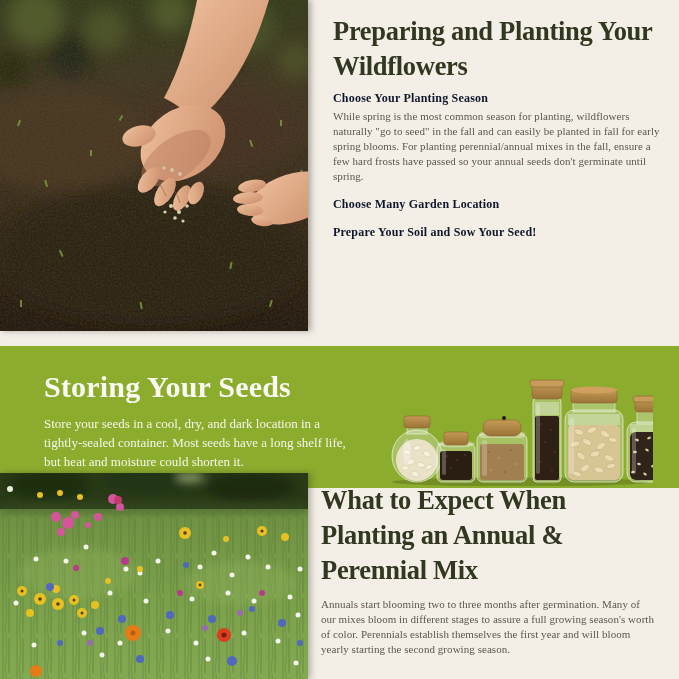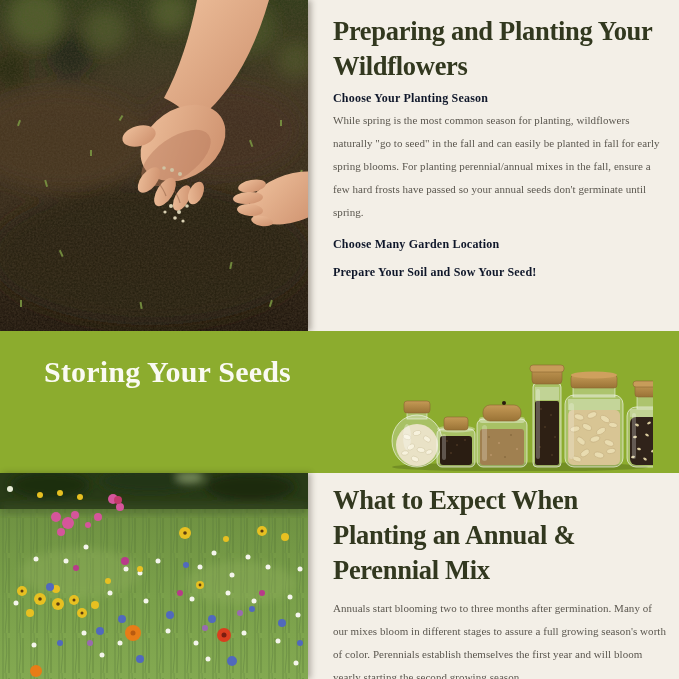--- a/index.html
+++ b/index.html
@@ -30,28 +30,28 @@
     margin-bottom: 7px;
   }
   .sub-title {
     font-size: 12px; font-weight: bold;
     letter-spacing: 0.2px;
     color: #0f172a;
     margin-top: 13px; margin-bottom: 3px;
     max-width: 338px;
   }
   .sub-body {
-    font-size: 11px; line-height: 23px;
+    font-size: 11px; line-height: 15px;
     letter-spacing: 0.05px;
     color: #5b574f;
     max-width: 338px;
   }
   
   .band {
-    position: absolute; left: 0; top: 331px;
+    position: absolute; left: 0; top: 346px;
     width: 679px; height: 142px;
     background: #8cac2e;
   }
   .band-heading {
     position: absolute; left: 44px; top: 24px;
     font-size: 30px; font-weight: bold;
     letter-spacing: 0.2px;
     color: #fafaf2;
   }
   .band-body {
@@ -65,21 +65,21 @@
     width: 266px; height: 116px;
   }
   
   .photo-flowers {
     position: absolute; left: 0; top: 473px;
     width: 308px; height: 206px;
     box-shadow: 3px 0 6px rgba(40,30,20,0.3);
     overflow: hidden;
   }
   .content-bottom {
-    position: absolute; left: 308px; top: 473px;
+    position: absolute; left: 296px; top: 473px;
     width: 371px; height: 206px;
     padding: 10px 12px 0 25px;
   }
   .h-bottom {
     font-size: 26.5px; font-weight: bold;
     line-height: 35px; letter-spacing: -0.3px;
     color: #32381f; max-width: 300px;
     margin-bottom: 9px;
   }
   svg { display: block; }
@@ -189,20 +189,21 @@
     <div class="sub-title" style="margin-top:6px">Choose Your Planting Season</div>
     <div class="sub-body">While spring is the most common season for planting, wildflowers naturally "go to seed" in the fall and can easily be planted in fall for early spring blooms. For planting perennial/annual mixes in the fall, ensure a few hard frosts have passed so your annual seeds don't germinate until spring.</div>
 
     <div class="sub-title">Choose Many Garden Location</div>
 
     <div class="sub-title">Prepare Your Soil and Sow Your Seed!</div>
   </div>
 
   <div class="band">
     <div class="band-heading">Storing Your Seeds</div>
+    <div class="band-body">Store your seeds in a cool, dry, and dark location in a tightly-sealed container. Most seeds have a long shelf life, but heat and moisture could shorten it.</div>
 
     <div class="jars" role="img" aria-label="Six cork-topped glass jars filled with assorted seeds">
       <svg width="266" height="116" viewBox="0 0 266 116">
         <defs>
           <linearGradient id="cork" x1="0" y1="0" x2="0" y2="1">
             <stop offset="0" stop-color="#c59a56"></stop>
             <stop offset="1" stop-color="#9a7336"></stop>
           </linearGradient>
         </defs>
         <ellipse cx="133" cy="112" rx="128" ry="4.5" fill="rgba(50,70,10,0.28)"></ellipse>

